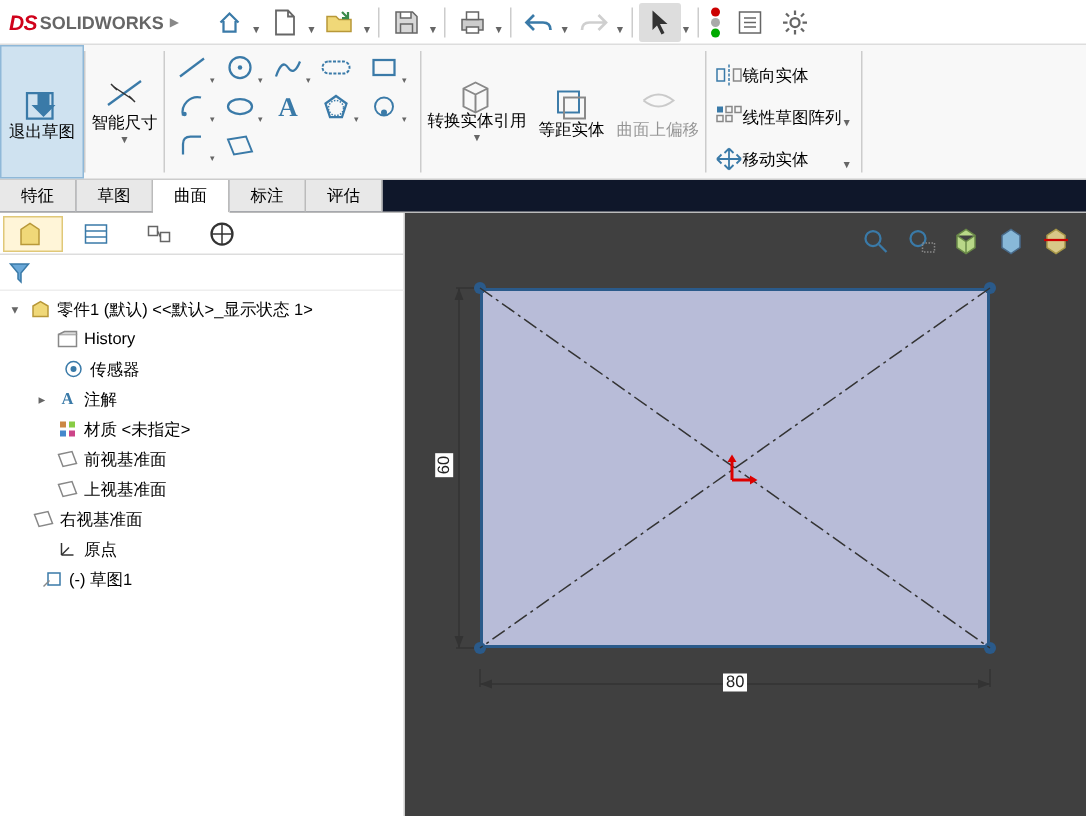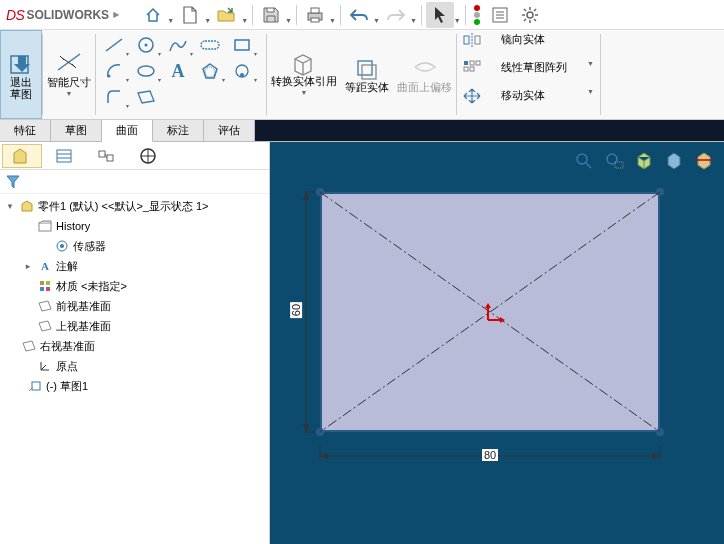--- a/index.html
+++ b/index.html
@@ -1,55 +1,55 @@
 <!DOCTYPE html>
 <html><head>
 <meta charset="utf-8">
 <style>
 *{box-sizing:border-box;margin:0;padding:0;font-family:"Microsoft YaHei",Arial,sans-serif;font-size:11px;user-select:none}
 body{width:724px;height:544px;background:#fff;overflow:hidden;position:relative}
 .titlebar{height:30px;display:flex;align-items:center;padding:0 6px;border-bottom:1px solid #ddd}
-.ds-logo{color:#d0021b;font-weight:normal;font-style:italic;font-size:14px;letter-spacing:-.5px}
+.ds-logo{color:#d0021b;font-weight:bold;font-style:italic;font-size:14px;letter-spacing:-.5px}
 .sw-word{color:#666;font-weight:bold;margin-left:2px;font-size:12px}
 .tb-dd{margin-left:4px;color:#888;font-size:8px}
 .qat{display:flex;align-items:center;gap:2px;margin-left:20px}
 .qat .qbtn{width:28px;height:26px;display:flex;align-items:center;justify-content:center;border:1px solid transparent;border-radius:2px;cursor:pointer}
 .qat .sep{width:1px;height:20px;background:#ccc;margin:0 2px}
 .qat .dd{font-size:7px;color:#666;margin-left:-2px;align-self:flex-end;margin-bottom:4px}
 .arrow-sel{background:#ddd;border:1px solid #999}
 .traffic{display:flex;flex-direction:column;gap:1px;margin:0 4px}
 .traffic span{width:6px;height:6px;border-radius:50%}
 
 .ribbon{height:90px;border-bottom:1px solid #ccc;display:flex;background:#f8f8f8}
 .rib-btn{display:flex;flex-direction:column;align-items:center;justify-content:center;padding:2px 4px;min-width:40px;cursor:pointer;text-align:center;line-height:12px}
-.rib-exit{background:#cfe2f0;border:1px solid #8fb8d8;width:42px}
+.rib-exit{background:#cfe2f0;border:1px solid #8fb8d8;width:56px}
 .rib-sep{width:1px;background:#ccc;margin:4px 0}
 .sketch-tools{display:flex;flex-wrap:wrap;width:170px;padding:2px;align-content:flex-start}
 .stool{width:32px;height:26px;display:flex;align-items:center;justify-content:center;cursor:pointer;position:relative}
 .stool .dd{position:absolute;right:1px;bottom:1px;font-size:6px;color:#666}
 .rib-group{display:flex;flex-direction:column;padding:2px;gap:2px}
-.rib-row{display:flex;align-items:flex-start;gap:20px;height:26px;padding:0 4px;cursor:pointer}
+.rib-row{display:flex;align-items:flex-end;gap:0;height:26px;padding:0 4px;cursor:pointer}
 .faded{opacity:.4}
 
 .tabs{height:22px;display:flex;background:#0f172a;border-bottom:1px solid #bbb}
 .tab{padding:3px 14px;border-right:1px solid #bbb;cursor:pointer;background:#e8e8e8}
 .tab.active{background:#fff;border-bottom:1px solid #fff;margin-bottom:-1px}
 
 .main{display:flex;height:402px}
 .side{width:270px;border-right:1px solid #ccc;display:flex;flex-direction:column;background:#fff}
 .side-tabs{height:28px;display:flex;align-items:center;gap:2px;padding:2px;border-bottom:1px solid #ddd}
 .stab{width:40px;height:24px;display:flex;align-items:center;justify-content:center;border:1px solid transparent;cursor:pointer}
 .stab.active{background:#fff5d8;border-color:#e0c878}
 .filter-row{height:24px;padding:2px 6px;border-bottom:1px solid #eee;display:flex;align-items:center}
 .tree{flex:1;padding:2px 0;overflow:auto}
 .tnode{display:flex;align-items:center;height:20px;padding-left:4px;cursor:pointer;gap:3px}
 .tw{width:12px;text-align:center;color:#666;font-size:9px}
 .tico{width:16px;height:16px;display:flex;align-items:center;justify-content:center}
 
-.canvas{flex:1;position:relative;background:#0c4a6e}
+.canvas{flex:1;position:relative;background:#404040}
 .view-tools{position:absolute;top:6px;right:6px;display:flex;gap:2px}
 .vtool{width:28px;height:24px;display:flex;align-items:center;justify-content:center;cursor:pointer}
 .sketch-area{position:absolute;left:50px;top:50px;width:370px;height:280px}
 .rect-fill{position:absolute;left:0;top:0;width:340px;height:240px;background:#b8bcd8;border:2px solid #2a5a8a}
 .pt{width:8px;height:8px;background:#2a5a8a;border-radius:50%;position:absolute}
 .dim-txt{position:absolute;font-size:11px;color:#222;background:#fff;padding:0 2px}
 .watermark{position:absolute;color:#d0a020;opacity:.5;font-size:18px;font-weight:bold}
 
 svg{overflow:visible}
 </style>
@@ -340,21 +340,21 @@
       <div class="tnode" style="padding-left:22px">
           <span class="tw"></span>
           <span class="tico">
             <svg width="14" height="12">
               <rect x="1" y="3" width="12" height="8" fill="#fff" stroke="#888"></rect>
               <path d="M1 3 L5 1 H13 L13 3" fill="#d8d8d8" stroke="#888"></path>
             </svg>
           </span>
           <span>History</span>
         </div>
-      <div class="tnode" style="padding-left:39px">
+      <div class="tnode" style="padding-left:26px">
           <span class="tw"></span>
           <span class="tico">
             <svg width="14" height="14">
               <circle cx="7" cy="7" r="5" fill="none" stroke="#3a7aa8"></circle>
               <circle cx="7" cy="7" r="2" fill="#3a7aa8"></circle>
             </svg>
           </span>
           <span>传感器</span>
         </div>
       <div class="tnode" style="padding-left:22px">

